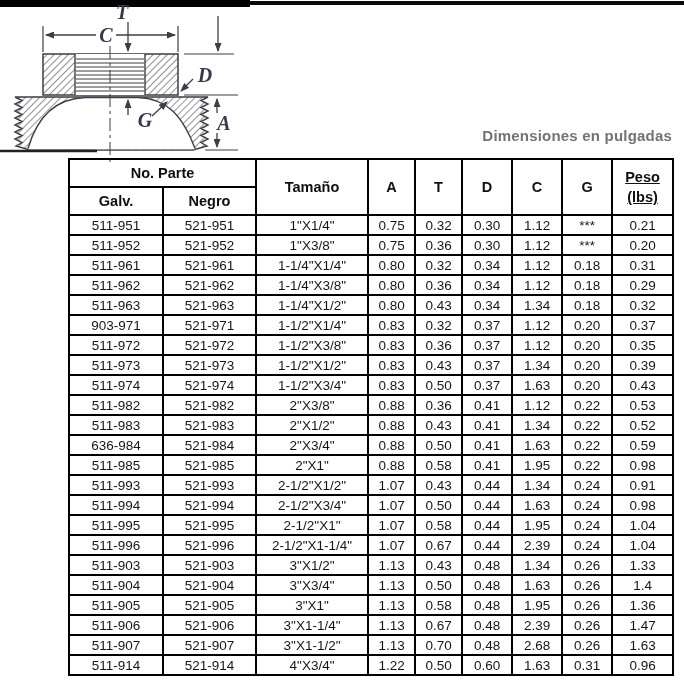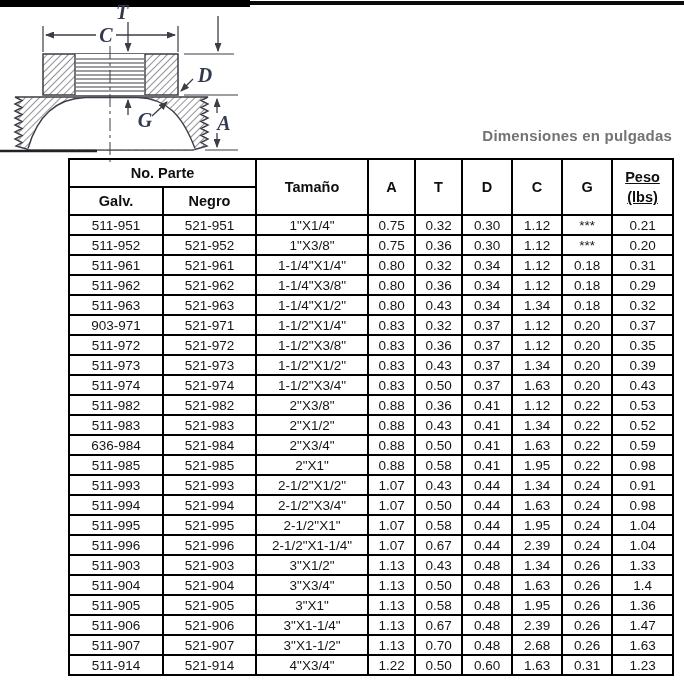--- a/index.html
+++ b/index.html
@@ -373,16 +373,16 @@
       </tr>
       <tr>
         <td>511-914</td>
         <td>521-914</td>
         <td>4"X3/4"</td>
         <td>1.22</td>
         <td>0.50</td>
         <td>0.60</td>
         <td>1.63</td>
         <td>0.31</td>
-        <td>1.23</td>
+        <td>0.96</td>
       </tr>
     </tbody>
 </table>
 
 </body></html>

